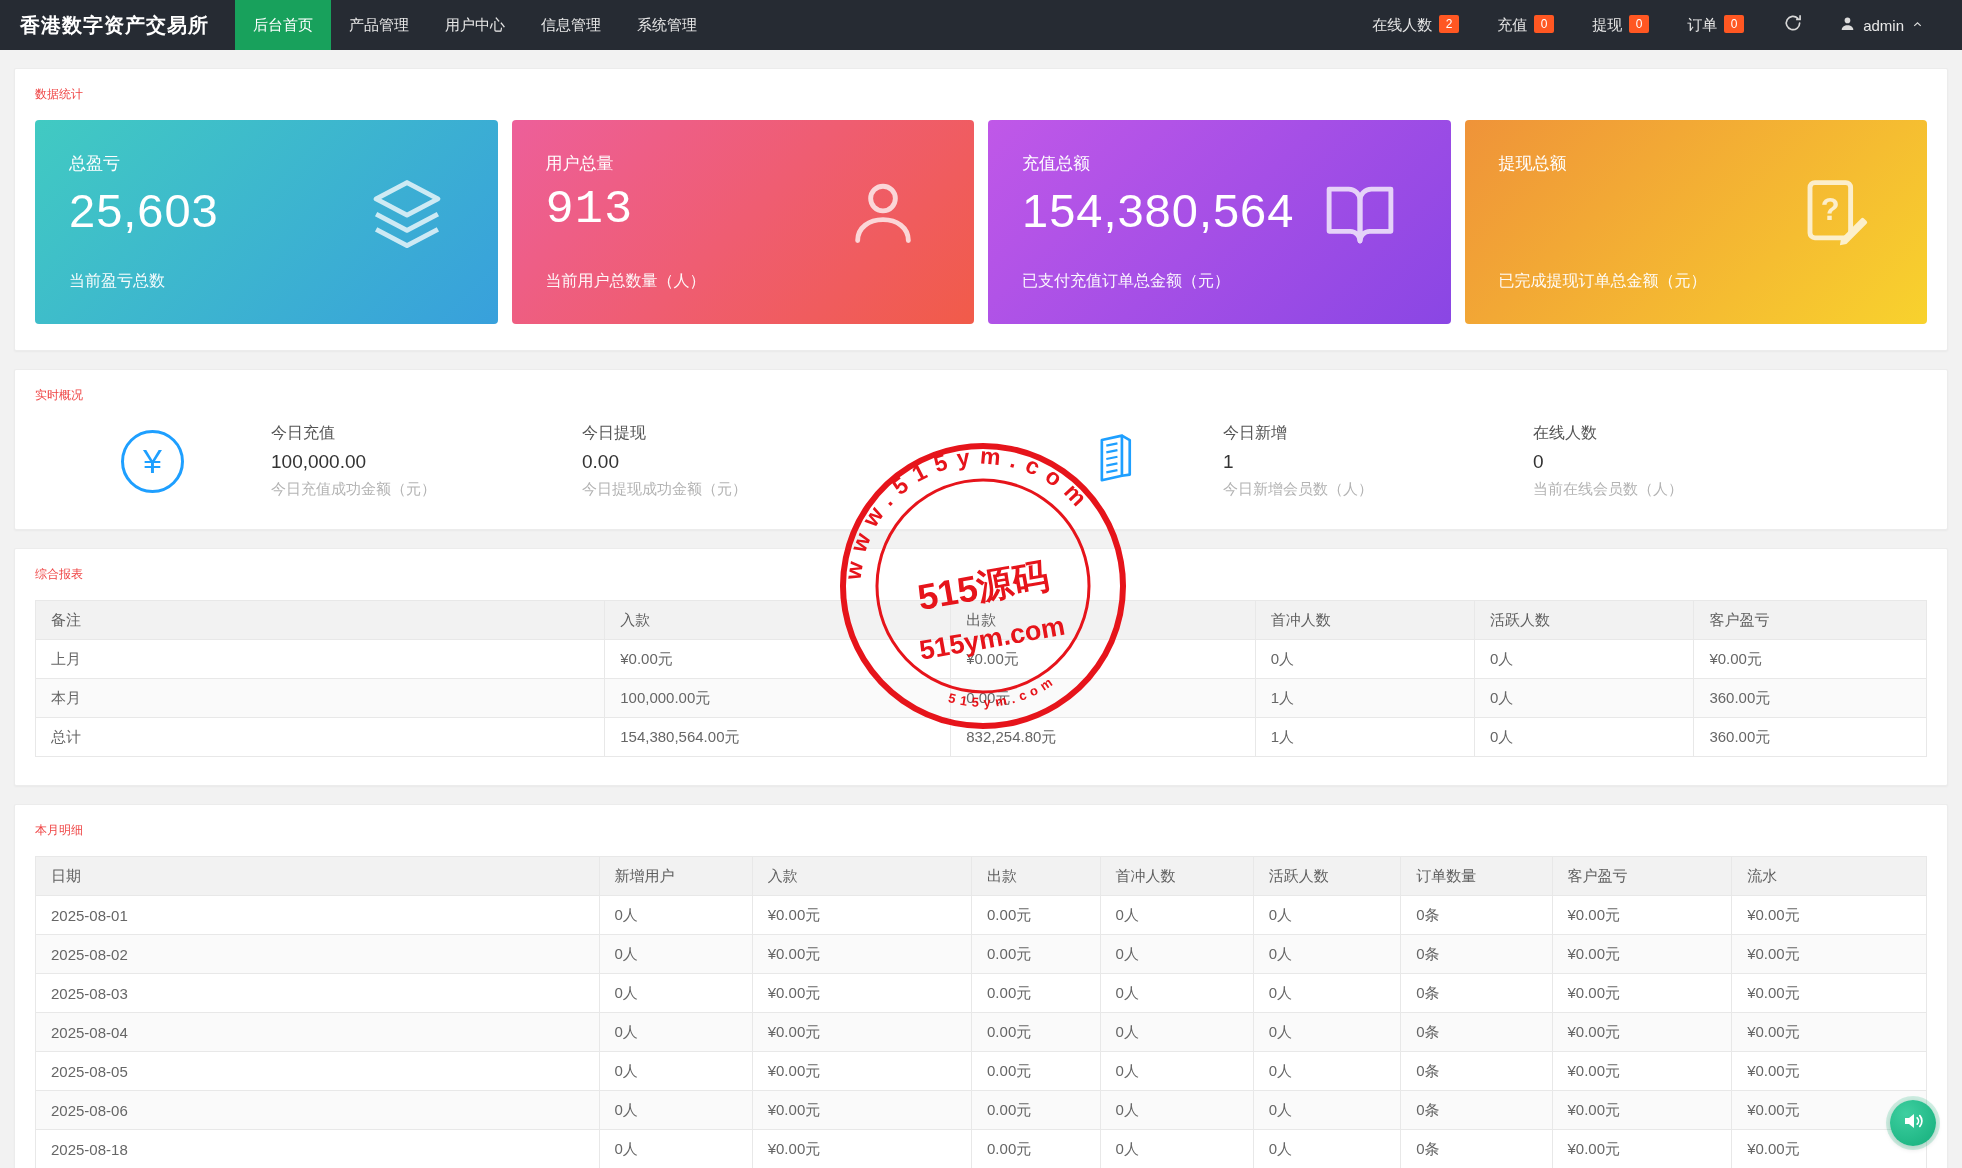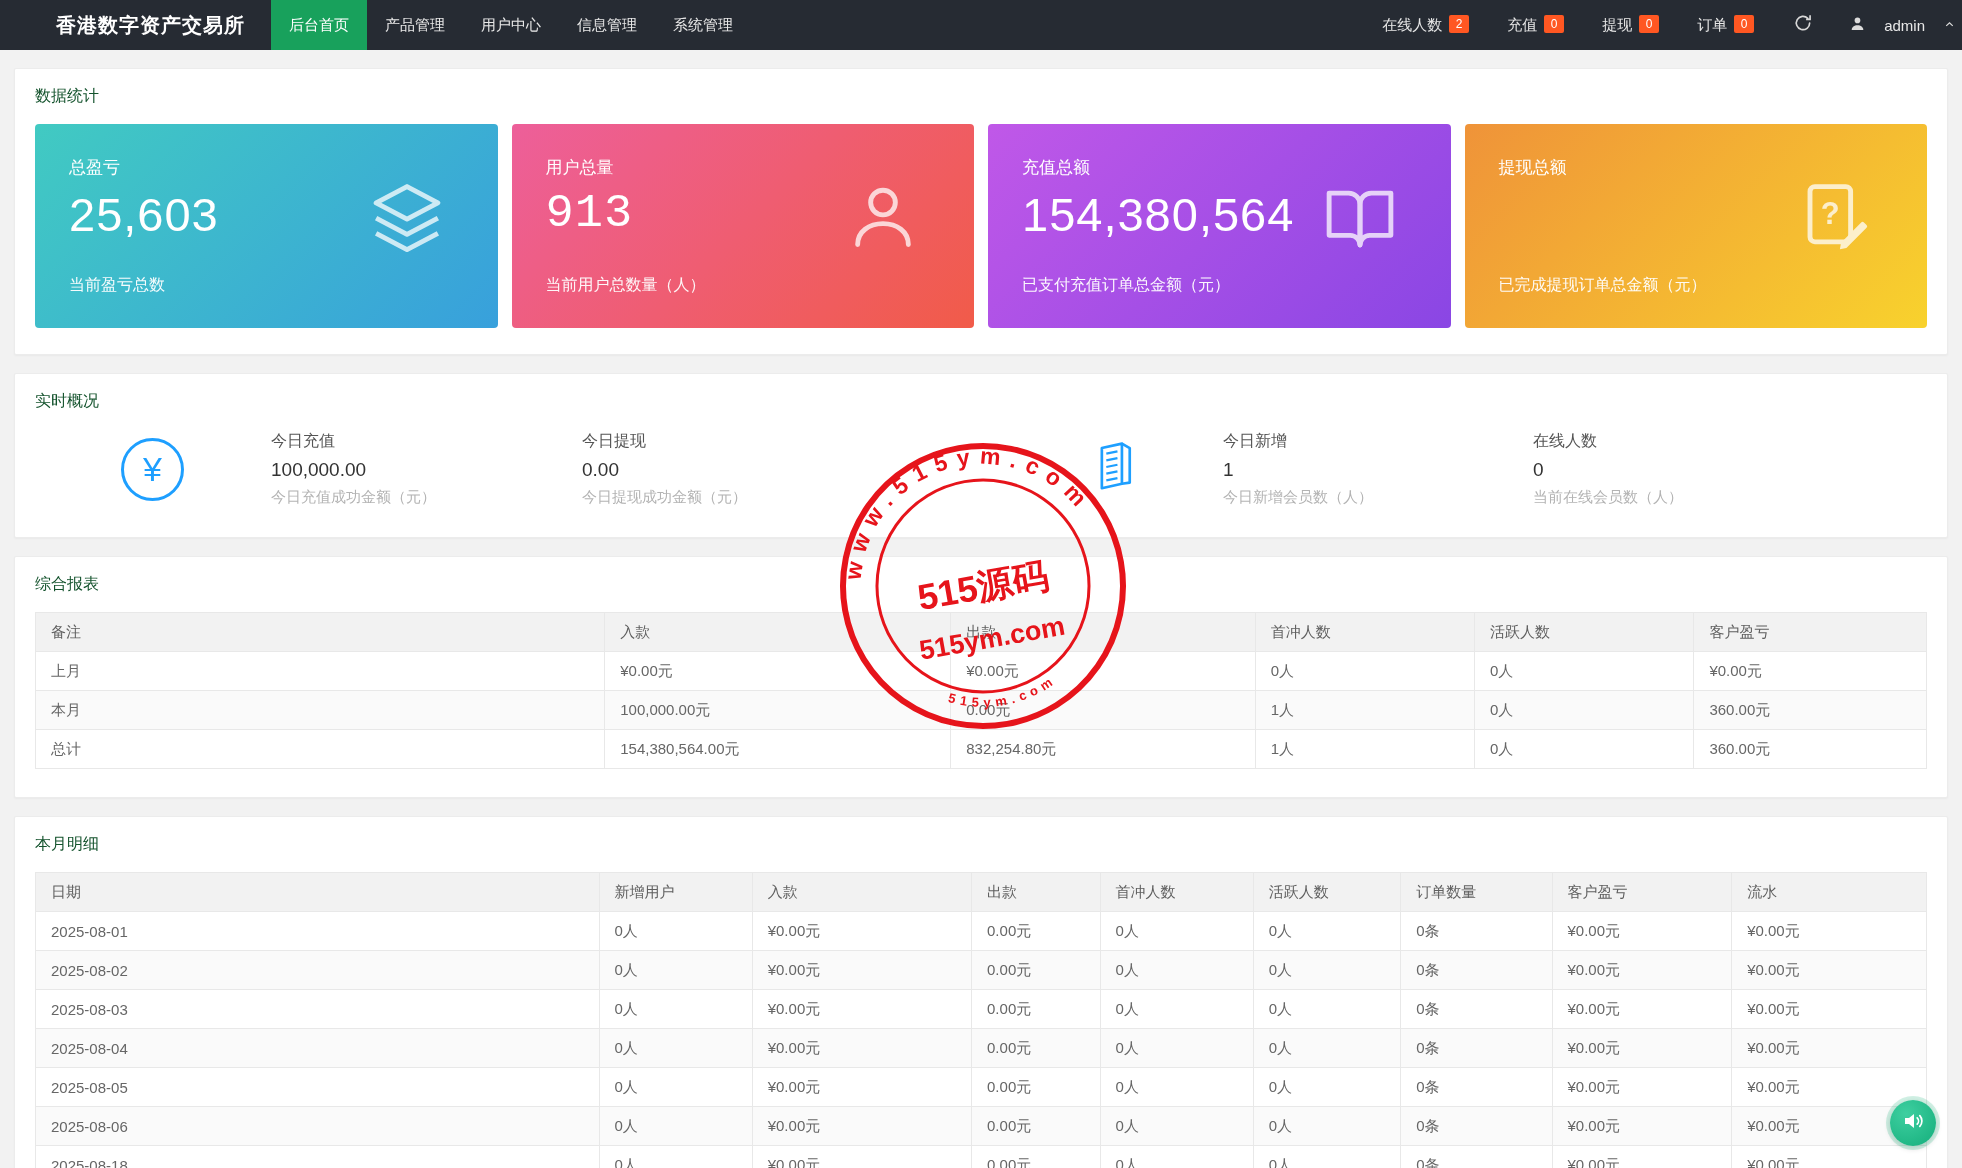--- a/index.html
+++ b/index.html
@@ -10,49 +10,49 @@
     position: relative;
   }
 
   
   .navbar {
     height: 50px; background: #262b33; display: flex; align-items: stretch;
     color: #eee; position: relative; z-index: 5;
   }
   .brand {
     display: flex; align-items: center; padding: 0 26px 0 20px;
-    font-size: 20px; color: #fff; font-weight: bold; letter-spacing: 1px; margin-left: 36px;
+    font-size: 20px; color: #fff; font-weight: bold; letter-spacing: 1px;
   }
   .menu { display: flex; align-items: stretch; }
   .menu-item {
     display: flex; align-items: center; padding: 12px 18px; font-size: 15px;
     color: #e8e8e8; cursor: pointer; text-decoration: none;
   }
   .menu-item.active { background: #18a15c; color: #fff; }
   .nav-spacer { flex: 1; }
   .nav-right { display: flex; align-items: stretch; }
   .counter-item {
     display: flex; align-items: center; padding: 0 19px; font-size: 15px;
     color: #e8e8e8; cursor: pointer;
   }
   .badge {
     display: inline-block; min-width: 20px; padding: 1px 6px; margin-left: 7px;
     background: #ff5722; color: #fff; border-radius: 2px; font-size: 12px;
     text-align: center; line-height: 16px; transform: translateY(-1px);
   }
   .icon-btn { display: flex; align-items: center; padding: 0 20px; cursor: pointer; }
-  .user-box { display: flex; align-items: center; gap: 18px; padding: 0 6px 0 16px; cursor: pointer; font-size: 15px; color: #e8e8e8; }
+  .user-box { display: flex; align-items: center; gap: 7px; padding: 0 38px 0 16px; cursor: pointer; font-size: 15px; color: #e8e8e8; }
 
   
   .content { padding: 18px 14px 0; }
   .card {
     background: #fff; border: 1px solid #ececec; border-radius: 2px;
     box-shadow: 0 1px 2px rgba(0,0,0,.04); margin-bottom: 18px; overflow: hidden;
   }
-  .card-head { padding: 17px 20px 13px; font-size: 16px; color: #14532d; }
+  .card-head { padding: 17px 20px 13px; font-size: 12px; color: #ef4444; }
 
   
   .stat-cards { display: flex; gap: 14px; padding: 4px 20px 26px; }
   .stat-card {
     flex: 1; height: 204px; position: relative; color: #fff;
     padding: 32px 34px; border-radius: 4px;
   }
   .stat-label { font-size: 17px; }
   .stat-value { font-size: 47px; font-weight: 400; margin-top: 8px; letter-spacing: 1px; }
   .stat-caption { position: absolute; left: 34px; bottom: 32px; font-size: 16px; opacity: .95; }

